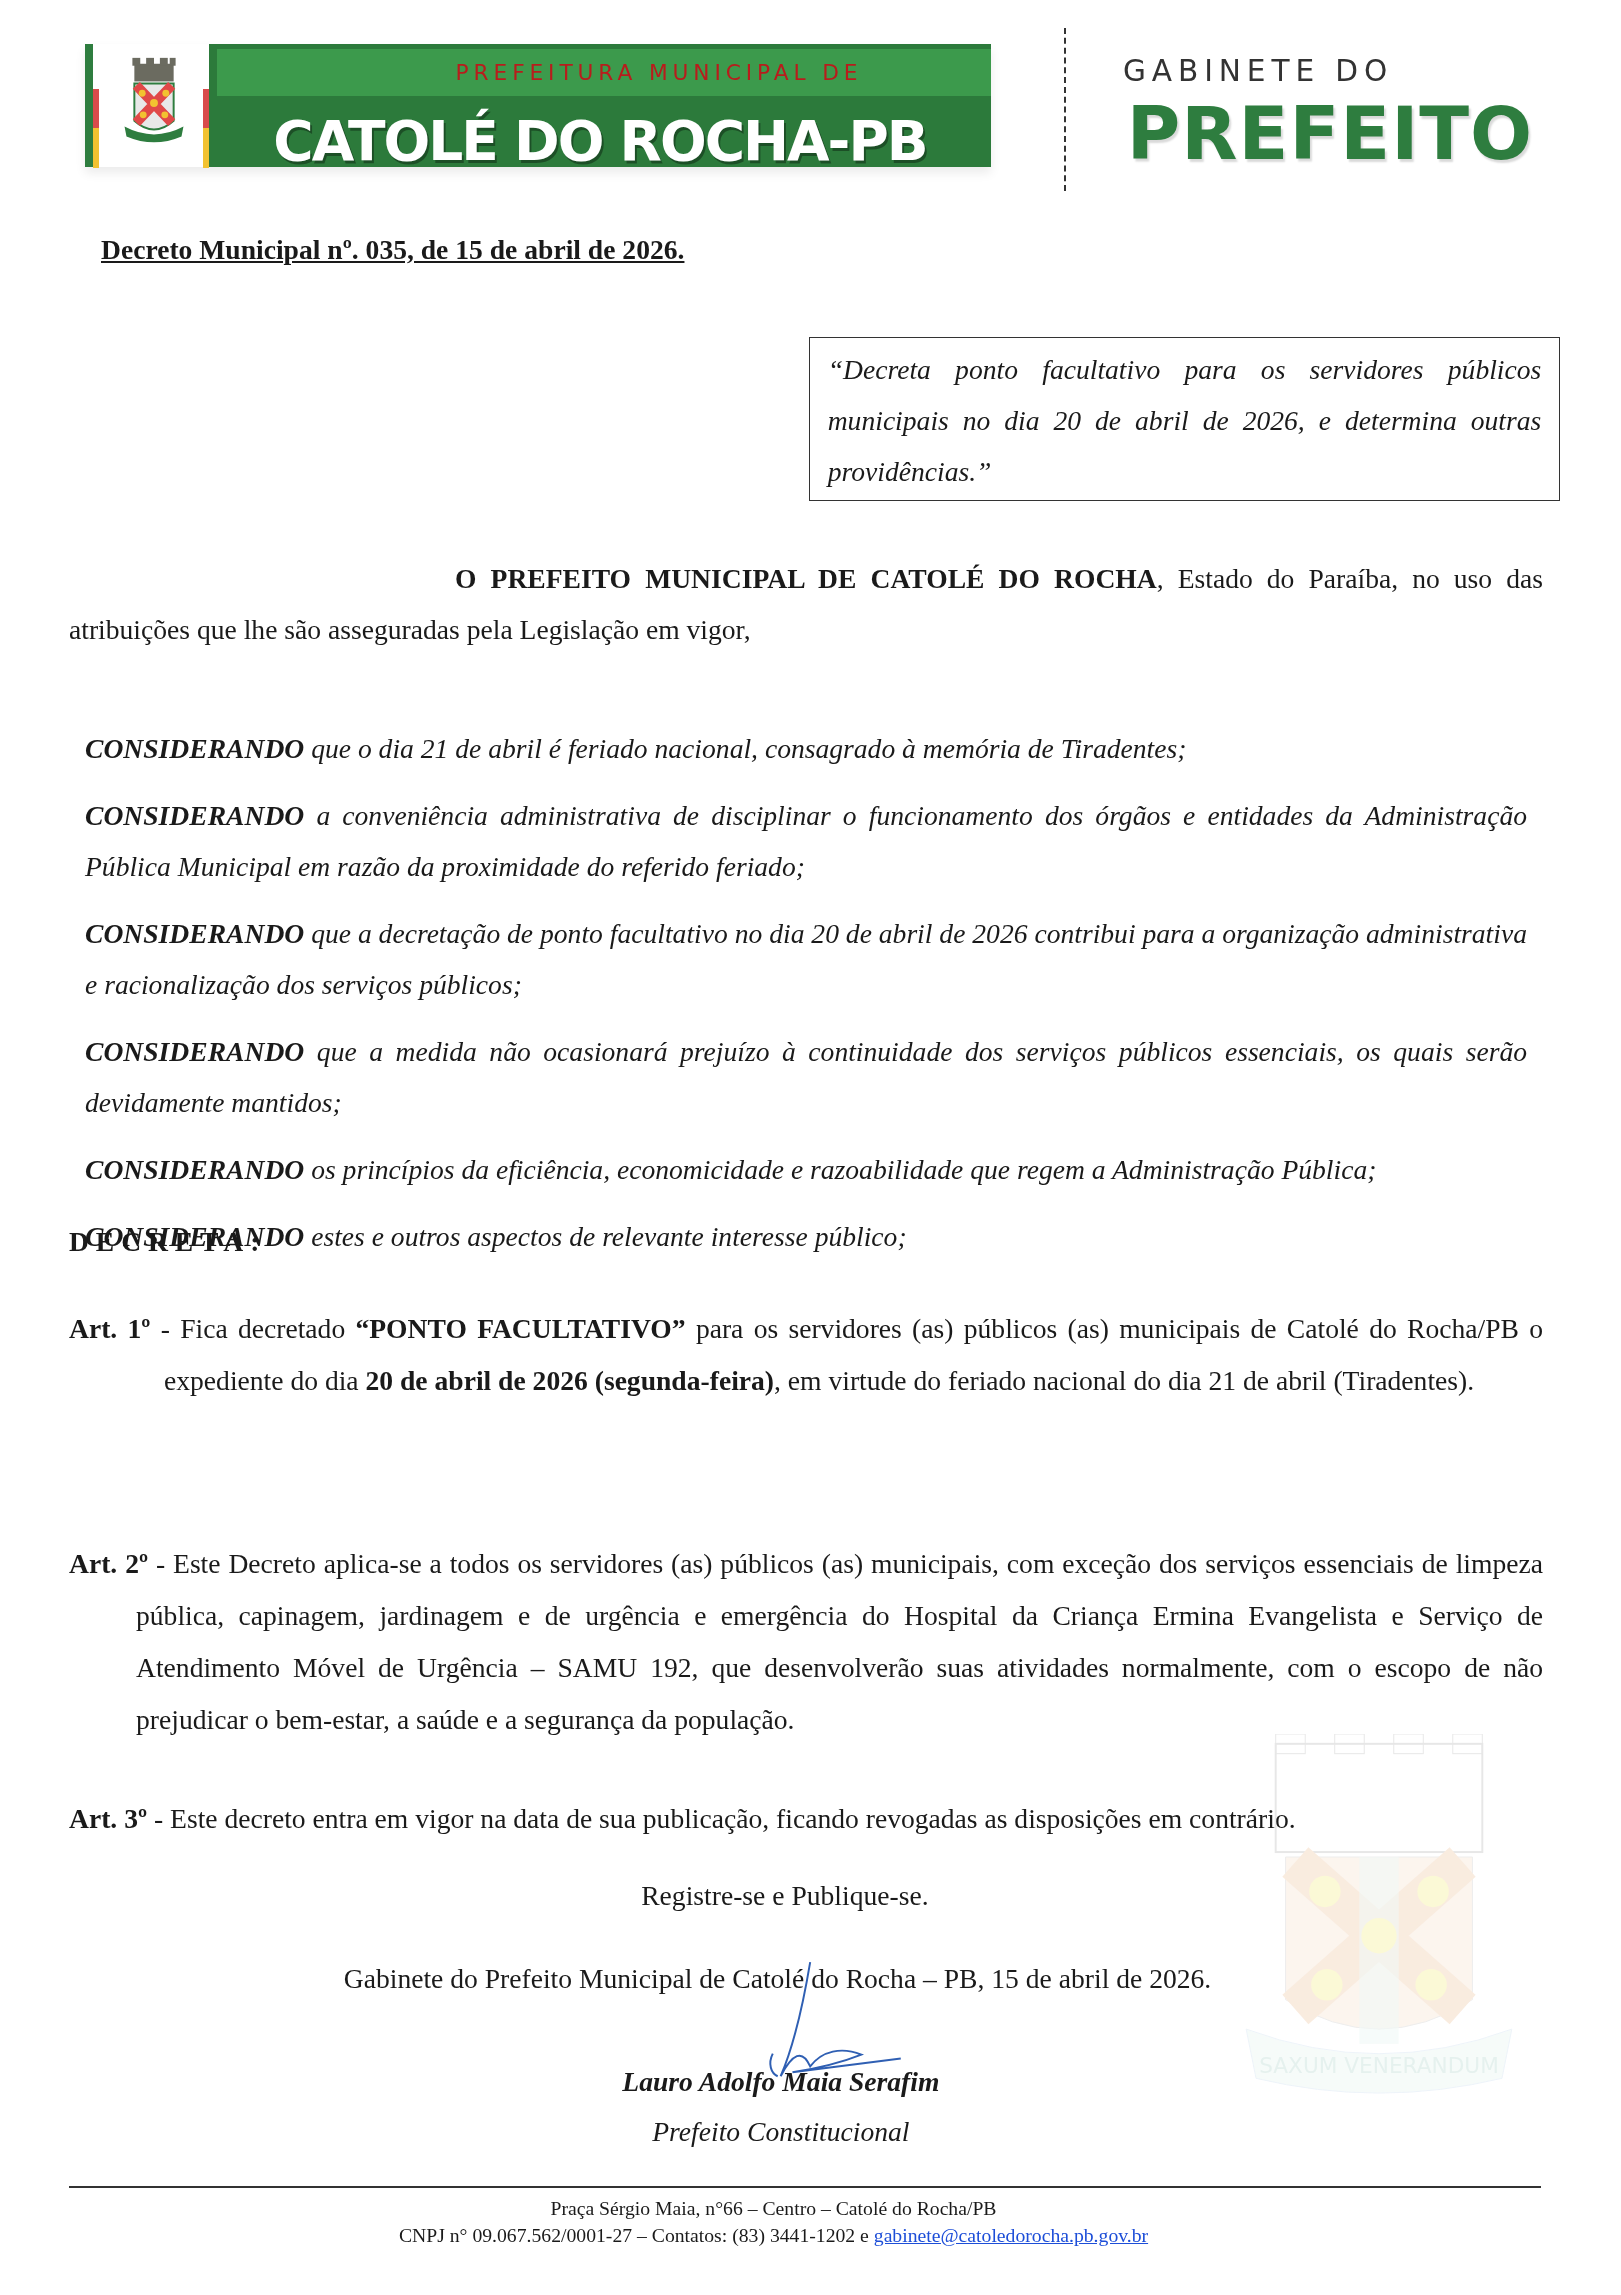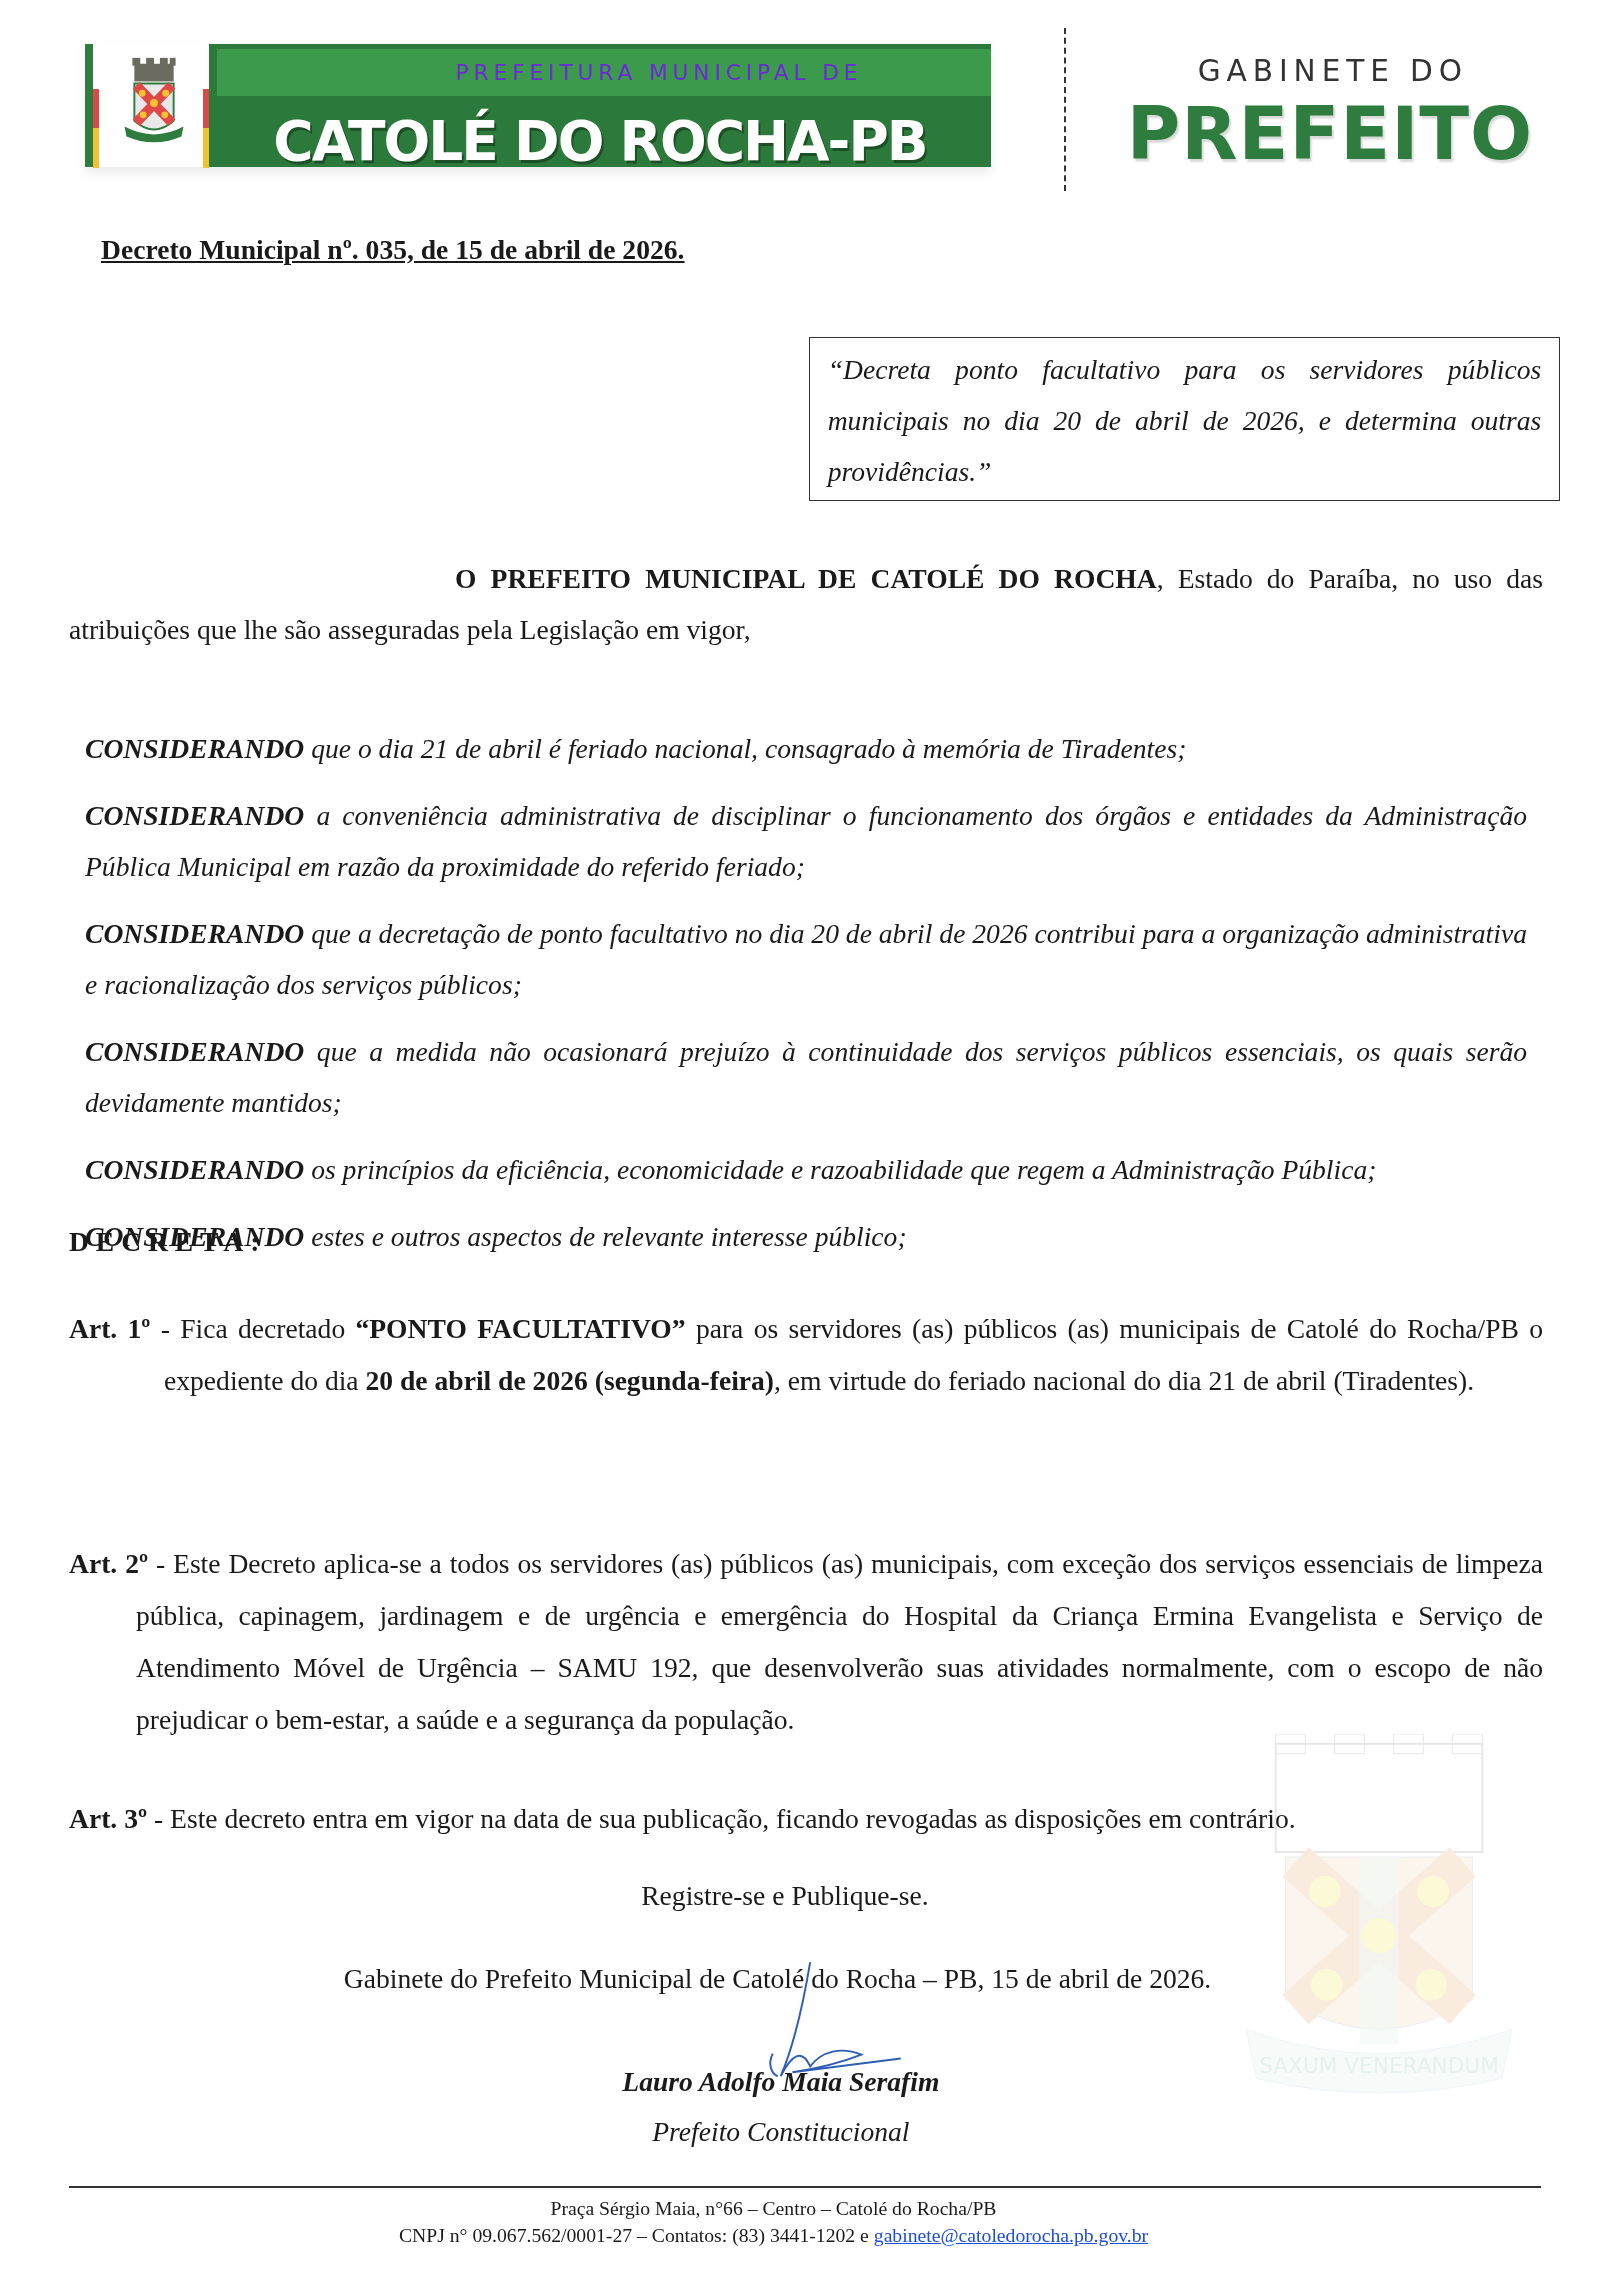--- a/index.html
+++ b/index.html
@@ -12,27 +12,27 @@
   .banner-stripe { left:85px; top:44px; width:7.9px; height:123px; background:#2e7d3f; }
   .banner-flag { left:93px; top:89px; width:5.9px; height:79px;
                  background:linear-gradient(#d94b4b 0 50%, #f2c230 50% 100%); }
   .banner-logo-box { left:99px; top:44px; width:110px; height:123px; background:#fff; }
   .banner-flag2 { left:203px; top:89px; width:5.9px; height:79px;
                  background:linear-gradient(#d94b4b 0 50%, #f2c230 50% 100%); }
   .banner-green { left:209px; top:44px; width:782px; height:123px; background:#2c7a3b; }
   .banner-top { left:217px; top:49px; width:774px; height:47px; background:#3c9a4c; }
   .banner-sub { left:217px; top:49px; width:884px; height:47px; text-align:center;
                 font-family:"DejaVu Sans",sans-serif; font-size:21.7px; letter-spacing:4.9px;
-                color:#6d28d9; line-height:47px; }
+                color:#b91c1c; line-height:47px; }
   .banner-title { left:209px; top:106px; width:782px; height:71px; text-align:center;
                   font-family:"DejaVu Sans",sans-serif; font-weight:bold; font-size:55px;
                   color:#fff; line-height:71px; letter-spacing:-2px;
                   text-shadow:2px 3px 0 rgba(0,0,0,0.35); }
   .dash-sep { left:1064px; top:27.6px; height:163px; border-left:2px dashed #333; }
-  .gab-top { left:1123px; top:54px; width:345px; text-align:right;
+  .gab-top { left:1123px; top:54px; width:345px; text-align:left;
              font-family:"DejaVu Sans",sans-serif; font-size:29.6px; letter-spacing:5.9px; color:#333; }
   .gab-main { left:1123px; top:91px; width:414px; text-align:center;
               font-family:"DejaVu Sans",sans-serif; font-weight:bold; font-size:73px;
               color:#2e7d3f; letter-spacing:1px; text-shadow:2px 3px 2px rgba(0,0,0,0.15); }
 
   
   .title { left:69px; top:234px; font-size:27.6px; font-weight:bold; text-decoration:underline;
            font-family:"Liberation Serif",serif;margin-left:32px; }
   .summary-box { left:809px; top:337px; width:751px; height:164px; border:1.5px solid #333;
                  box-sizing:border-box; padding:5.9px 17.7px 0 17.7px; font-style:italic; font-size:27.6px;

